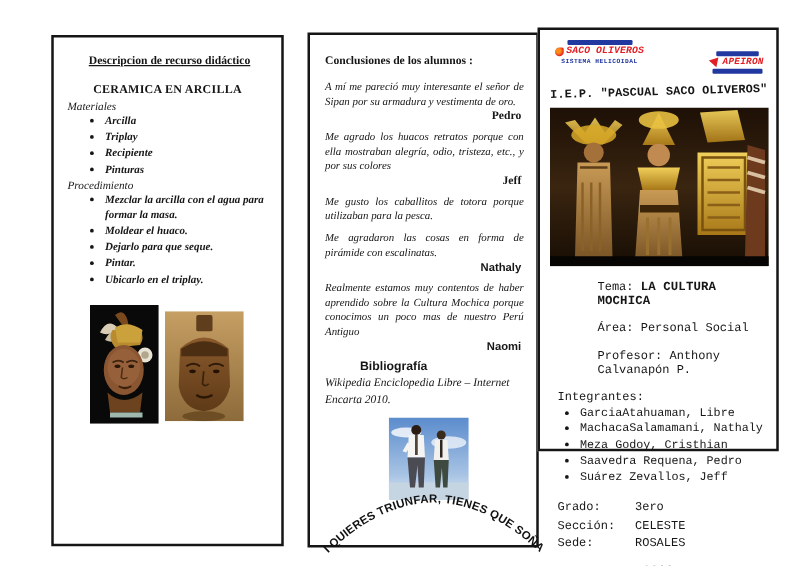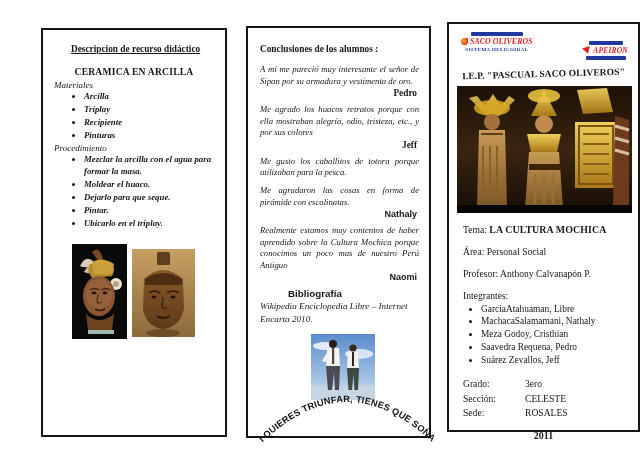--- a/index.html
+++ b/index.html
@@ -3,21 +3,21 @@
 <meta charset="utf-8">
 <style>
   html,body{margin:0;padding:0;}
   body{
     width:640px;height:453px;position:relative;background:#ffffff;
     font-family:"Liberation Serif", serif;color:#161616;overflow:hidden;
   }
   .panel{position:absolute;background:#fff;border:2px solid #151515;box-sizing:border-box;}
   #panel-left{left:41px;top:28px;width:186px;height:409px;padding:14px 11px 8px 11px;}
   #panel-mid{left:246px;top:26px;width:185px;height:412px;padding:16px 10px 6px 12px;}
-  #panel-right{left:447px;top:22px;width:193px;height:410px;padding:5px 8px 6px 8px;font-family:Liberation Serif, serif;}
+  #panel-right{left:430px;top:22px;width:193px;height:339px;padding:5px 8px 6px 8px;font-family:Liberation Mono, monospace;}
 
   
   .lp-title{font-weight:bold;text-decoration:underline;font-size:9.3px;margin-bottom:12px;padding-left:17px;}
   .lp-sub{font-weight:bold;font-size:9.6px;text-align:center;margin-bottom:3px;letter-spacing:.2px;}
   .lp-cat{font-style:italic;font-size:9px;}
   ul.serif-list{margin:1px 0 1px 0;padding-left:30px;font-style:italic;font-size:8.8px;line-height:1.32;font-weight:bold;}
   ul.serif-list li{margin-bottom:1.5px;}
   .pottery-row{display:flex;gap:5px;margin:14px 0 0 18px;align-items:flex-start;}
 
   
@@ -42,21 +42,21 @@
   .flame{width:7px;height:7px;border-radius:50% 20% 50% 50%;background:radial-gradient(circle at 40% 40%,#ff8c1a 30%,#e31e24 70%);display:inline-block;}
   .saco-name{color:#e31e24;font-weight:bold;font-style:italic;font-size:7.8px;letter-spacing:.1px;}
   .saco-sub{color:#2138a0;font-weight:bold;font-size:5px;letter-spacing:.4px;margin-top:.5px;}
   .logo-apeiron{display:flex;flex-direction:column;align-items:center;margin-top:9px;}
   .apeiron-line{display:flex;align-items:center;gap:2px;}
   .bird{width:0;height:0;border-left:4px solid transparent;border-right:4px solid transparent;border-top:7px solid #e31e24;transform:rotate(-18deg);display:inline-block;}
   .apeiron-name{color:#e31e24;font-weight:bold;font-style:italic;font-size:7.5px;letter-spacing:.2px;}
   .apeiron-sub{width:40px;height:3.5px;background:#2138a0;border-radius:1px;margin-top:1px;}
   .school-title{font-weight:bold;font-size:9.5px;text-align:center;margin:9px 0 7px 0;transform:rotate(-1.6deg);letter-spacing:.1px;white-space:nowrap;}
   .sipan-photo{display:block;margin:0 auto;}
-  .rp-line{font-size:9.6px;margin-top:11px;padding-left:6px;}
+  .rp-line{font-size:9.6px;margin-top:11px;padding-left:6px;margin-left:32px;}
   .rp-line b{font-size:9.9px;letter-spacing:.1px;}
   .rp-int-label{font-size:9.6px;margin-top:11px;padding-left:6px;}
   ul.sans-list{margin:2px 0 0 0;padding-left:24px;font-size:9.4px;line-height:1.38;}
   .grid-rows{margin-top:10px;padding-left:6px;font-size:9.6px;line-height:1.5;}
   .grow{display:flex;}
   .grow .lab{width:62px;}
   .year{font-weight:bold;text-align:center;font-size:10px;margin-top:9px;}
 </style>
 </head>
 <body>

